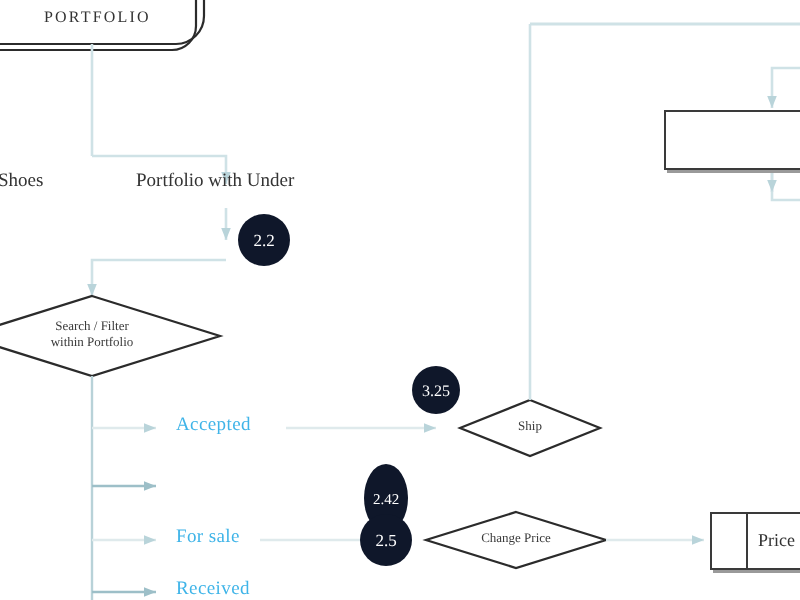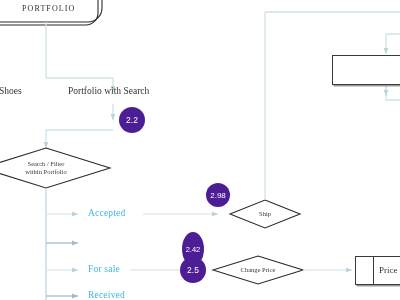--- a/index.html
+++ b/index.html
@@ -49,26 +49,26 @@
     color: #333333;
     letter-spacing: 1.1px;
   }
   .box-label {
     font-size: 9px;
     color: #333333;
   }
   .badge {
     position: absolute;
     border-radius: 50%;
-    background: #4c1d95;
+    background: #0f172a;
     color: #ffffff;
     display: flex;
     align-items: center;
     justify-content: center;
-    font-family: Liberation Sans, sans-serif;
+    font-family: Liberation Serif, serif;
     font-weight: 400;
   }
   .badge.sz-lg { width: 26px; height: 26px; font-size: 8.5px; }
   .badge.sz-md { width: 24px; height: 24px; font-size: 8px; }
   .badge.sz-sm { width: 22px; height: 34px; font-size: 7.5px; }
   .shape-box {
     position: absolute;
     background: #ffffff;
     border: 1px solid #3a3a3a;
     box-sizing: border-box;
@@ -148,21 +148,21 @@
 
   <div class="shape-box" style="left:355px; top:256px; width:70px; height:29px;">
     <div class="box-divider" style="left:17px;"></div>
   </div>
   <div class="node-label box-label" style="left:379px; top:265px;">Price</div>
 
   <div class="node-label banner-label" style="left:22px; top:4px;">PORTFOLIO</div>
 
   <div class="node-label plain-label" style="left:-1px; top:86px;text-align:center;">Shoes</div>
 
-  <div class="node-label plain-label" style="left:68px; top:86px;">Portfolio with Search</div>
+  <div class="node-label plain-label" style="left:68px; top:86px;">Portfolio with Under</div>
 
   <div class="node-label diamond-label" style="left:13px; top:160px; width:66px;">
     <div>Search / Filter</div>
     <div>within Portfolio</div>
   </div>
 
   <div class="node-label diamond-label" style="left:235px; top:210px; width:60px;">Ship</div>
 
   <div class="node-label diamond-label" style="left:228px; top:266px; width:60px;">Change Price</div>
 
@@ -172,21 +172,21 @@
   <div class="node-label status-label" style="left:88px; top:264px;">For sale</div>
 
   <div class="node-label status-label" style="left:88px; top:290px;">Received</div>
 
   <div class="badge sz-lg" style="left:119px; top:107px;">
     <span>2.2</span>
   </div>
 
 
   <div class="badge sz-md" style="left:206px; top:183px;">
-    <span>2.98</span>
+    <span>3.25</span>
   </div>
 
   <div class="badge sz-sm" style="left:182px; top:232px;">
     <span>2.42</span>
   </div>
 
   <div class="badge sz-lg" style="left:180px; top:257px;text-align:right;">
     <span>2.5</span>
   </div>
 

